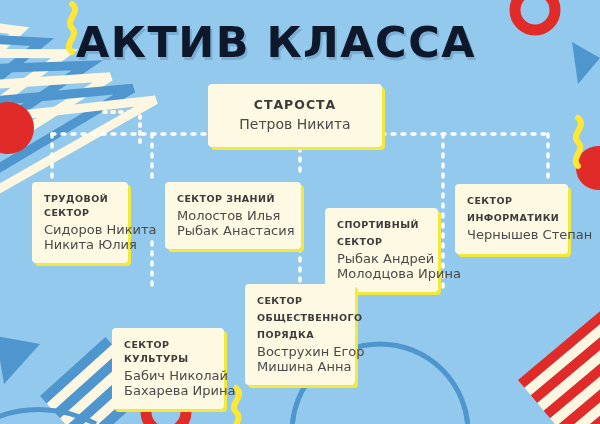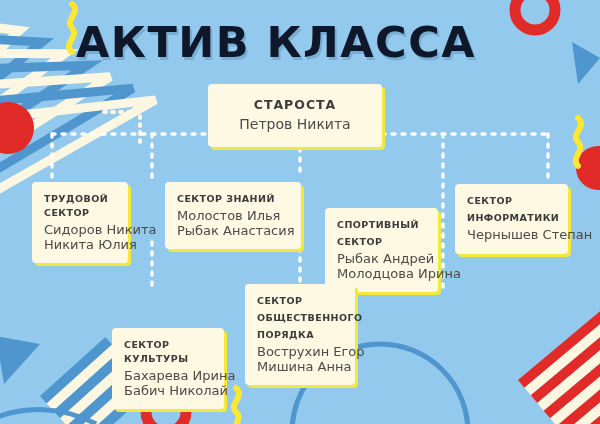--- a/index.html
+++ b/index.html
@@ -193,22 +193,22 @@
   </div>
 
   <div class="card" style="left:455px; top:184px; width:113px;">
     <p class="role">СЕКТОР</p>
     <p class="role">ИНФОРМАТИКИ</p>
     <p class="person">Чернышев Степан</p>
   </div>
 
   <div class="card" style="left:112px; top:288px; width:112px;margin-top:40px;">
     <p class="role">СЕКТОР КУЛЬТУРЫ</p>
+    <p class="person">Бабич Николай</p>
     <p class="person">Бахарева Ирина</p>
-    <p class="person">Бабич Николай</p>
   </div>
 
   <div class="card" style="left:245px; top:284px; width:110px;">
     <p class="role">СЕКТОР</p>
     <p class="role">ОБЩЕСТВЕННОГО</p>
     <p class="role">ПОРЯДКА</p>
     <p class="person">Вострухин Егор</p>
     <p class="person">Мишина Анна</p>
   </div>
 

